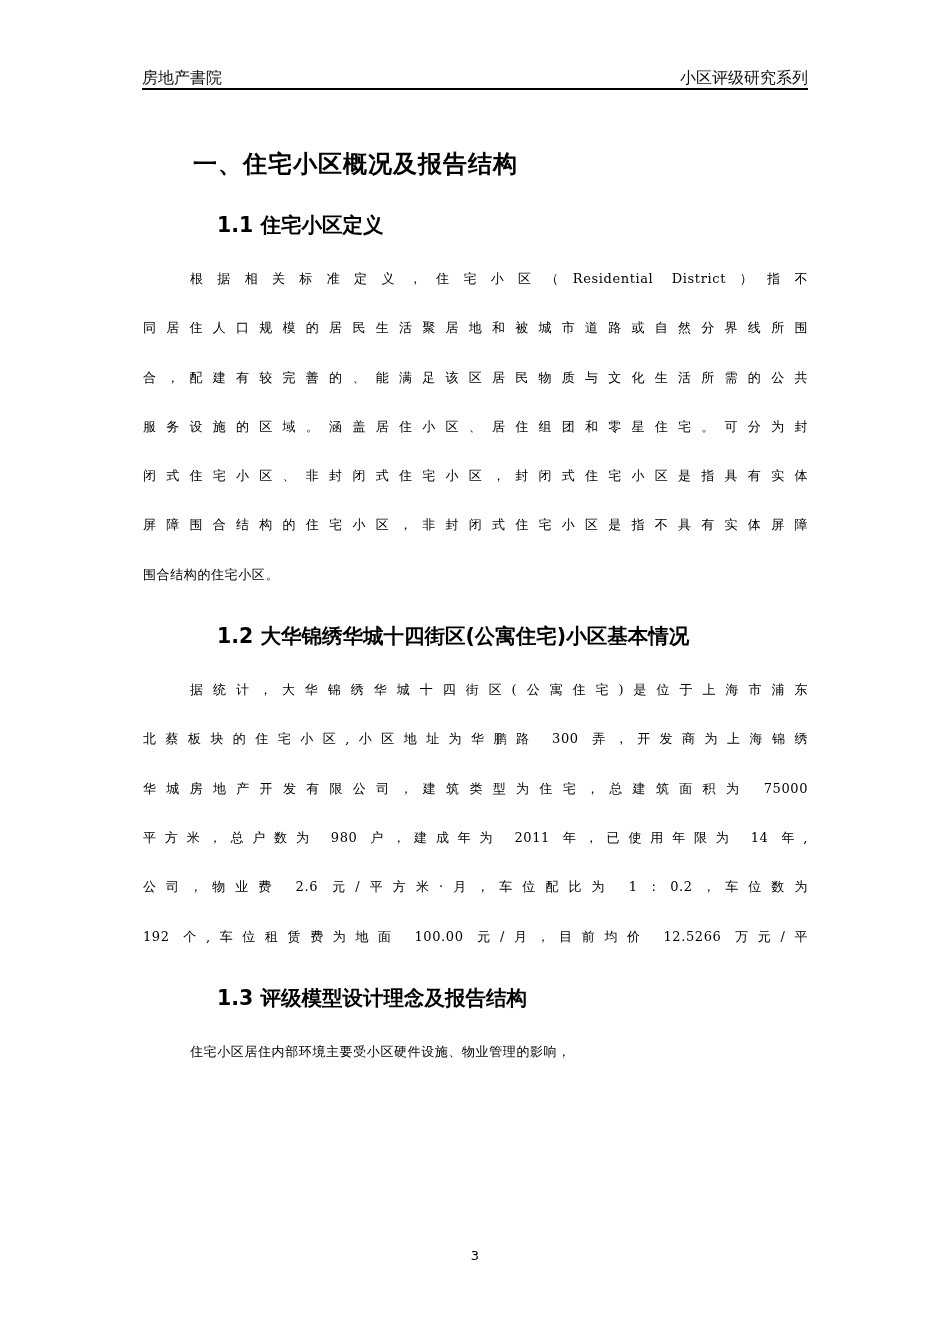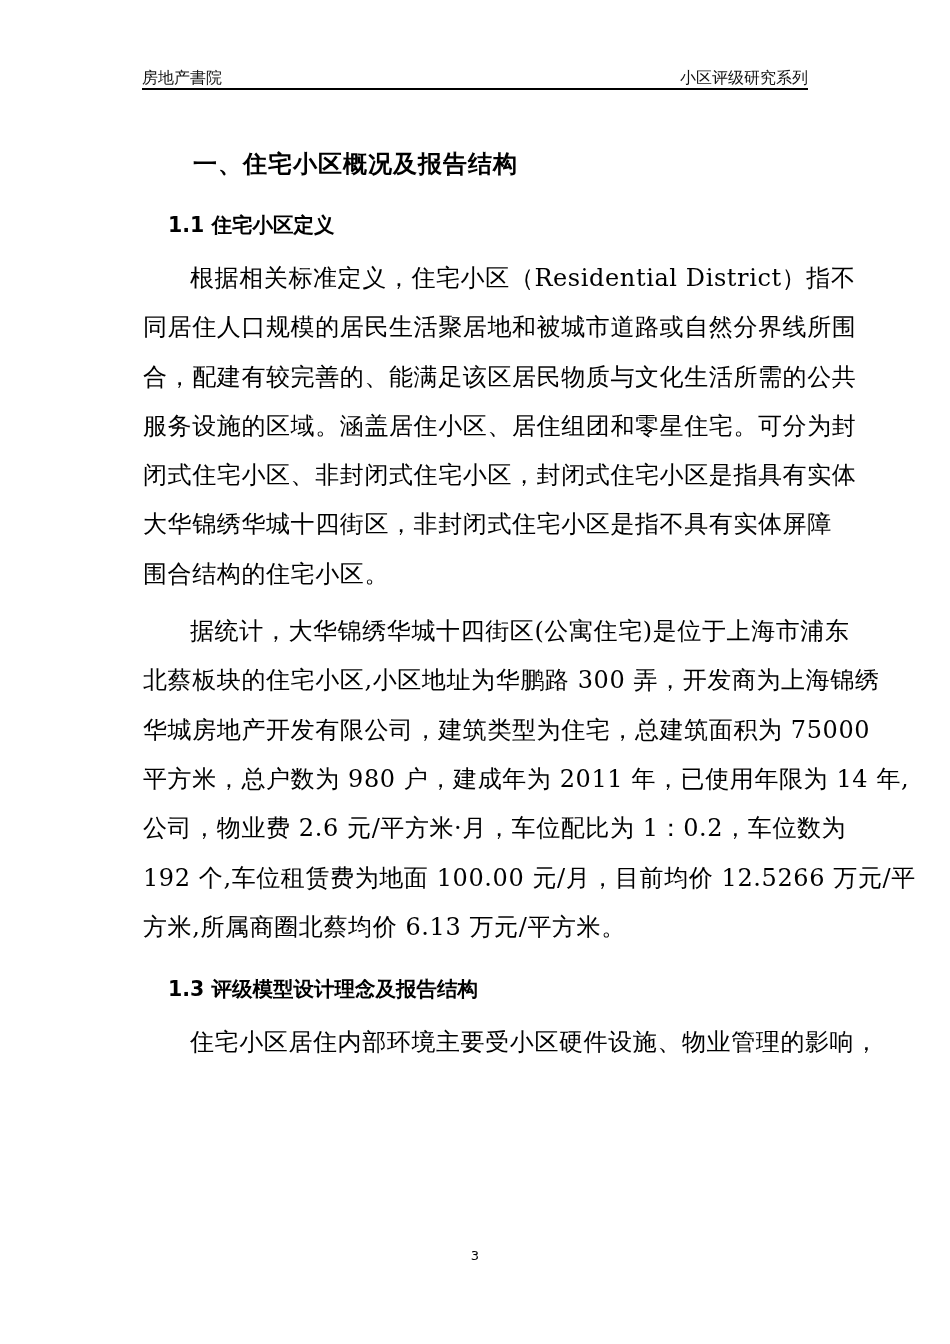--- a/index.html
+++ b/index.html
@@ -7,22 +7,22 @@
          font-family: "DejaVu Serif", "Liberation Serif", serif; color: #000; }
   .header { position: absolute; left: 142px; top: 66px; width: 666px; height: 22px;
             border-bottom: 2px solid #000; font-family: Liberation Serif, serif;
             font-size: 16px; color: #111; text-align: right; }
   .header .left { position: absolute; left: 0; top: 2px; }
   .header .right { position: absolute; right: 0; top: 2px; }
   .content { position: absolute; left: 143px; top: 140px; width: 665px; }
   .chapter { font-family: "DejaVu Sans", "Liberation Sans", sans-serif; font-weight: bold;
              font-size: 24px; margin: 0 0 0 50px; height: 48px; line-height: 48px; letter-spacing: 1px; }
   .section { font-family: "DejaVu Sans", "Liberation Sans", sans-serif; font-weight: bold;
-             font-size: 20.5px; margin: 16px 0 0 25px; height: 42px; line-height: 42px; }
-  .para { font-size: 24px; line-height: 49.3px; text-indent: 2em; margin: 8px 0 8px 0;
+             font-size: 20.5px; margin: 16px 0 0 74px; height: 42px; line-height: 42px; }
+  .para { font-size: 13px; line-height: 49.3px; text-indent: 2em; margin: 8px 0 8px 0;
           text-align: justify; text-align-last: left; letter-spacing: 0.6px; }
   .line { display: block; white-space: nowrap; text-indent: 0; text-align-last: justify; }
   .line.first { padding-left: 47px; }
   .line.last { text-align-last: left; }
   .footer { position: absolute; left: 0; width: 950px; top: 1248px; text-align: center;
             font-family: "DejaVu Sans", "Liberation Sans", sans-serif; font-size: 13px; }
 </style>
 </head>
 <body>
 
@@ -34,32 +34,32 @@
 <div class="content">
   <div class="chapter">一、住宅小区概况及报告结构</div>
 
   <div class="section">1.1 住宅小区定义</div>
   <div class="para">
     <span class="line first">根据相关标准定义，住宅小区（Residential District）指不</span>
     <span class="line">同居住人口规模的居民生活聚居地和被城市道路或自然分界线所围</span>
     <span class="line">合，配建有较完善的、能满足该区居民物质与文化生活所需的公共</span>
     <span class="line">服务设施的区域。涵盖居住小区、居住组团和零星住宅。可分为封</span>
     <span class="line">闭式住宅小区、非封闭式住宅小区，封闭式住宅小区是指具有实体</span>
-    <span class="line">大华锦绣华城十四街区，非封闭式住宅小区是指不具有实体屏障</span>
+    <span class="line">屏障围合结构的住宅小区，非封闭式住宅小区是指不具有实体屏障</span>
     <span class="line last">围合结构的住宅小区。</span>
   </div>
 
+  <div class="section">1.2 大华锦绣华城十四街区(公寓住宅)小区基本情况</div>
   <div class="para">
     <span class="line first">据统计，大华锦绣华城十四街区(公寓住宅)是位于上海市浦东</span>
     <span class="line">北蔡板块的住宅小区,小区地址为华鹏路 300 弄，开发商为上海锦绣</span>
     <span class="line">华城房地产开发有限公司，建筑类型为住宅，总建筑面积为 75000</span>
     <span class="line">平方米，总户数为 980 户，建成年为 2011 年，已使用年限为 14 年,</span>
     <span class="line">公司，物业费 2.6 元/平方米·月，车位配比为 1：0.2，车位数为</span>
     <span class="line">192 个,车位租赁费为地面 100.00 元/月，目前均价 12.5266 万元/平</span>
-    <span class="line last">方米,所属商圈北蔡均价 6.13 万元/平方米。</span>
   </div>
 
   <div class="section">1.3 评级模型设计理念及报告结构</div>
   <div class="para">
     <span class="line first last">住宅小区居住内部环境主要受小区硬件设施、物业管理的影响，</span>
   </div>
 </div>
 
 <div class="footer">3</div>
 

